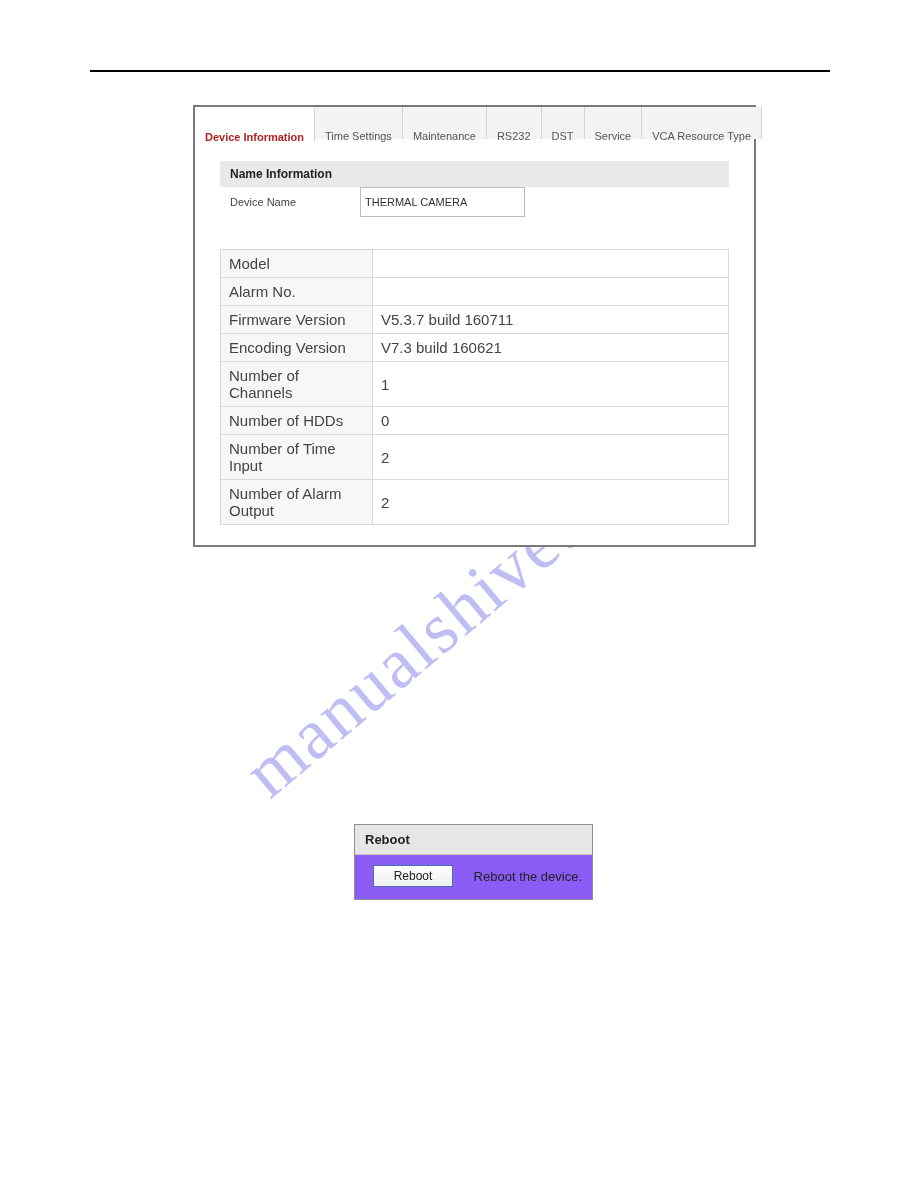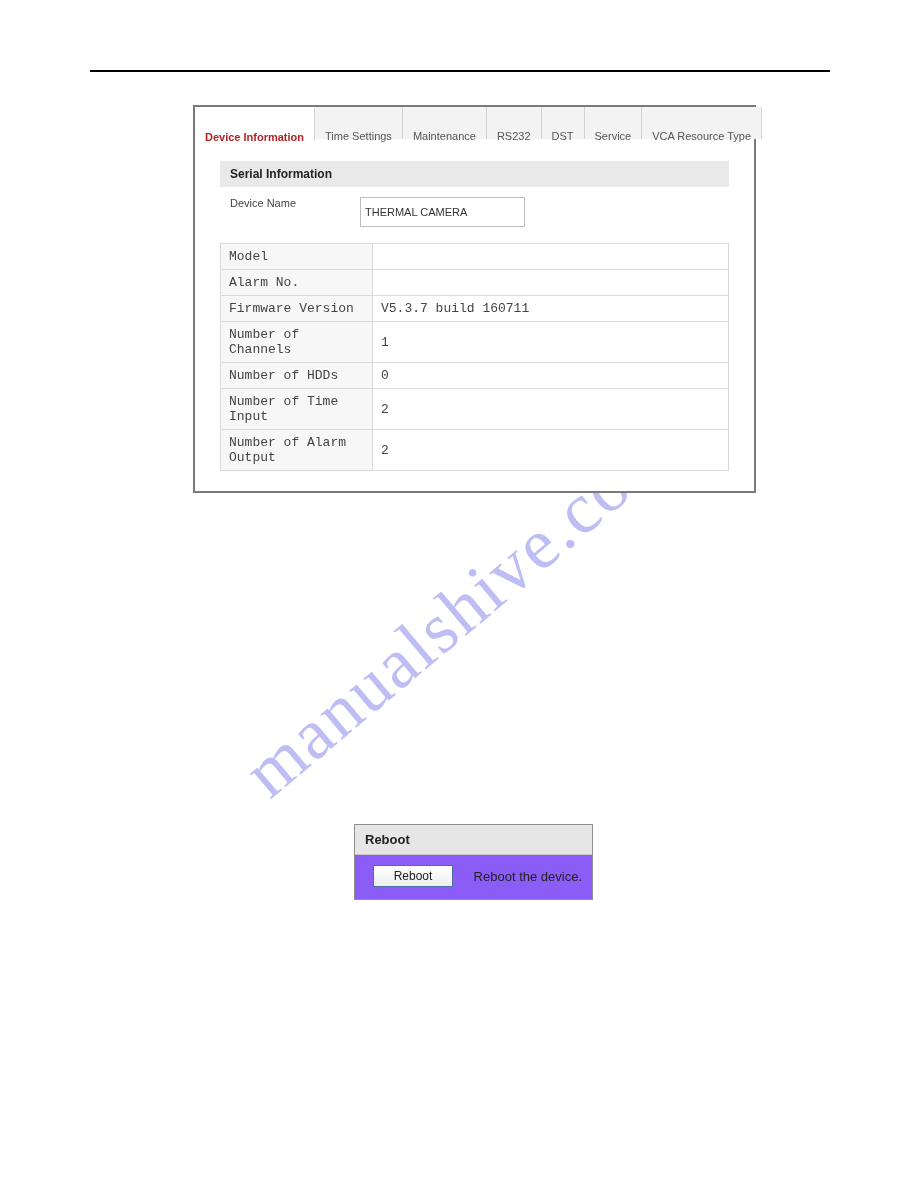--- a/index.html
+++ b/index.html
@@ -77,45 +77,43 @@
   }
   .section-header {
     background: #e9e9e9;
     font-weight: bold;
     font-size: 12px;
     color: #222;
     padding: 6px 10px;
   }
   .form-row {
     display: flex;
-    align-items: flex-start;
-    margin-top: 10px;
+    align-items: center;
     font-size: 11px;
     color: #444;
   }
   .form-row label {
     width: 130px;
     padding-left: 10px;
   }
   .form-row input {
     width: 165px;
     height: 30px;
     font-size: 11px;
     border: 1px solid #bcbcbc;
     padding: 12px 4px;
     color: #333;
     box-sizing: border-box;
   }
   .info-table {
-    margin-top: 16px;
+    margin-top: 32px;
     width: 100%;
     border-collapse: collapse;
-    font-size: 13px;
+    font-size: 15px;
     color: #444;
-    font-family: Liberation Mono, monospace;
   }
   .info-table td {
     border: 1px solid #d9d9d9;
     padding: 5px 8px;
   }
   .info-table td.key {
     width: 135px;
     background: #f7f7f7;
   }
   
@@ -165,40 +163,44 @@
       <div class="tab active">Device Information</div>
       <div class="tab">Time Settings</div>
       <div class="tab">Maintenance</div>
       <div class="tab">RS232</div>
       <div class="tab">DST</div>
       <div class="tab">Service</div>
       <div class="tab">VCA Resource Type</div>
     </div>
 
     <div class="panel-body">
-      <div class="section-header">Serial Information</div>
+      <div class="section-header">Name Information</div>
 
       <div class="form-row">
         <label>Device Name</label>
         <input type="text" value="THERMAL CAMERA" style="">
       </div>
 
       <table class="info-table">
         <tbody>
           <tr>
             <td class="key">Model</td>
             <td></td>
           </tr>
           <tr>
             <td class="key">Alarm No.</td>
             <td></td>
           </tr>
           <tr>
             <td class="key">Firmware Version</td>
             <td>V5.3.7 build 160711</td>
+          </tr>
+          <tr>
+            <td class="key">Encoding Version</td>
+            <td>V7.3 build 160621</td>
           </tr>
           <tr>
             <td class="key">Number of Channels</td>
             <td>1</td>
           </tr>
           <tr>
             <td class="key">Number of HDDs</td>
             <td>0</td>
           </tr>
           <tr>

